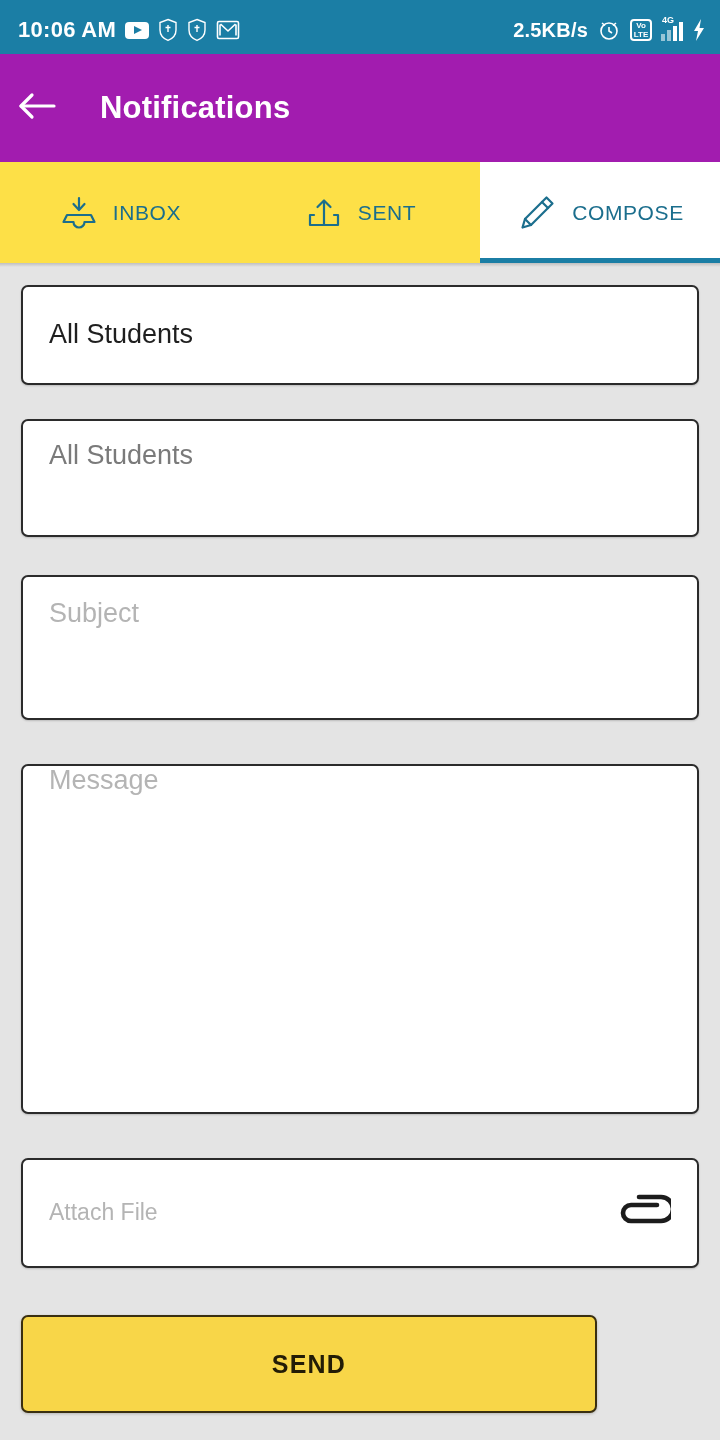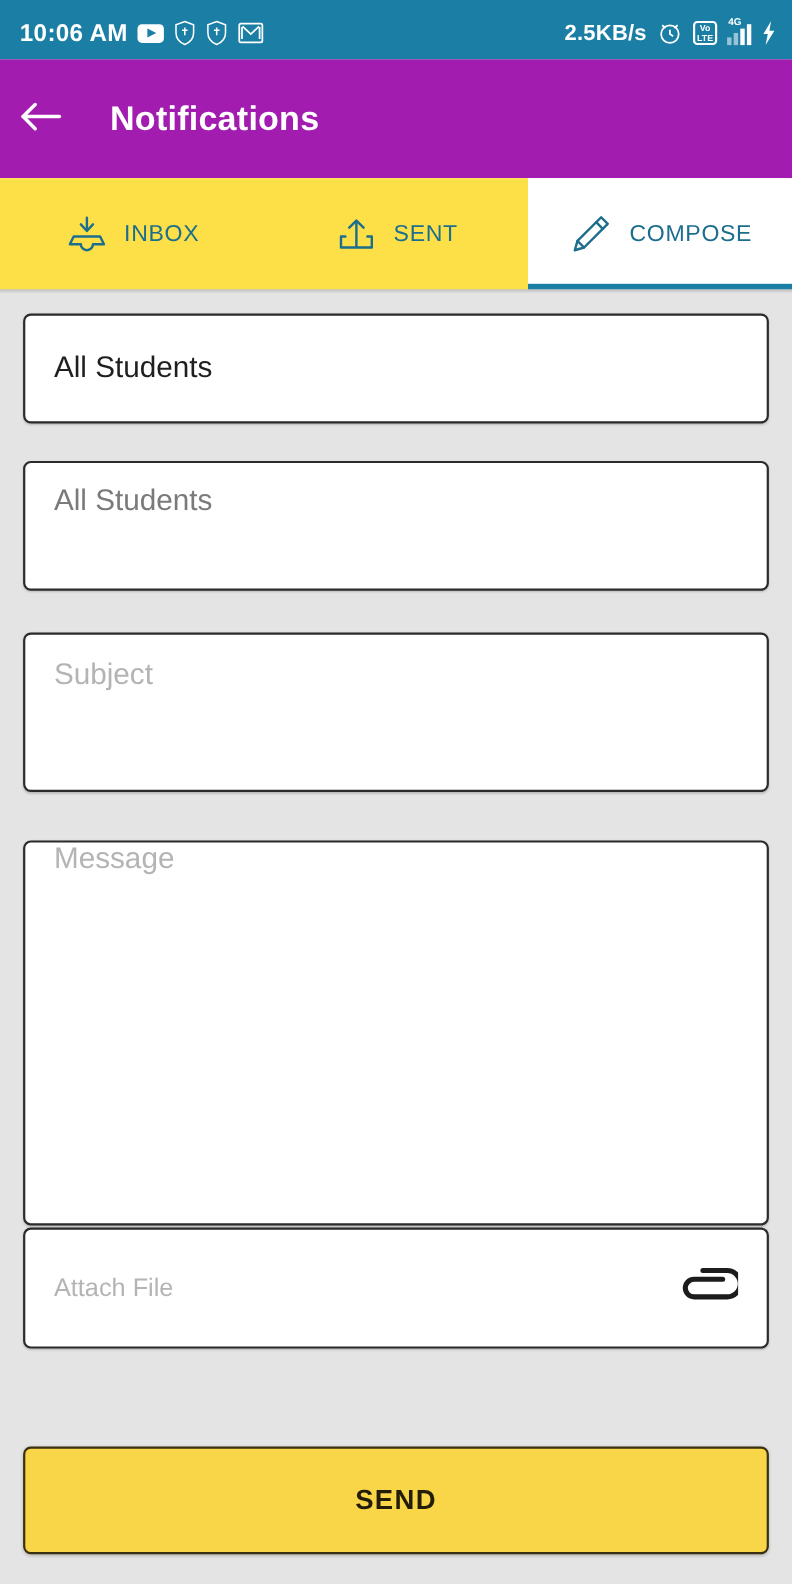--- a/index.html
+++ b/index.html
@@ -97,29 +97,29 @@
   }
   .val-dark{ color:#1f1f1f; }
   .ph-mid{ color:#7a7a7a; }
   .ph-light{ color:#b4b4b4; }
 
   #f-audience{ top:18px; height:100px; display:flex; align-items:center; }
   #f-recipients{ top:152px; height:118px; padding-top:20px; }
   #f-subject{ top:308px; height:145px; padding-top:22px; }
   #f-message{ top:497px; height:350px; }
   #f-attach{
-    top:849px; height:110px; display:flex; align-items:center;
+    top:891px; height:110px; display:flex; align-items:center;
     justify-content:space-between; padding-right:26px;
   }
   #f-attach .field-text{ font-size:23px; }
 
   .clip-btn{ display:flex; align-items:center; cursor:pointer; }
 
   .send-btn{
-    position:absolute; left:21px; top:1048px; width:678px; height:98px;
+    position:absolute; left:21px; top:1048px; width:576px; height:98px;
     background:#f8d648; border:2px solid #3a2f10; border-radius:7px;
     color:#231c06; font-size:25px; font-weight:bold; letter-spacing:1.2px;
     display:flex; align-items:center; justify-content:center; cursor:pointer;
     box-shadow:0 1px 3px rgba(0,0,0,.2);
   }
 </style>
 </head>
 <body>
 
 <div id="app">

